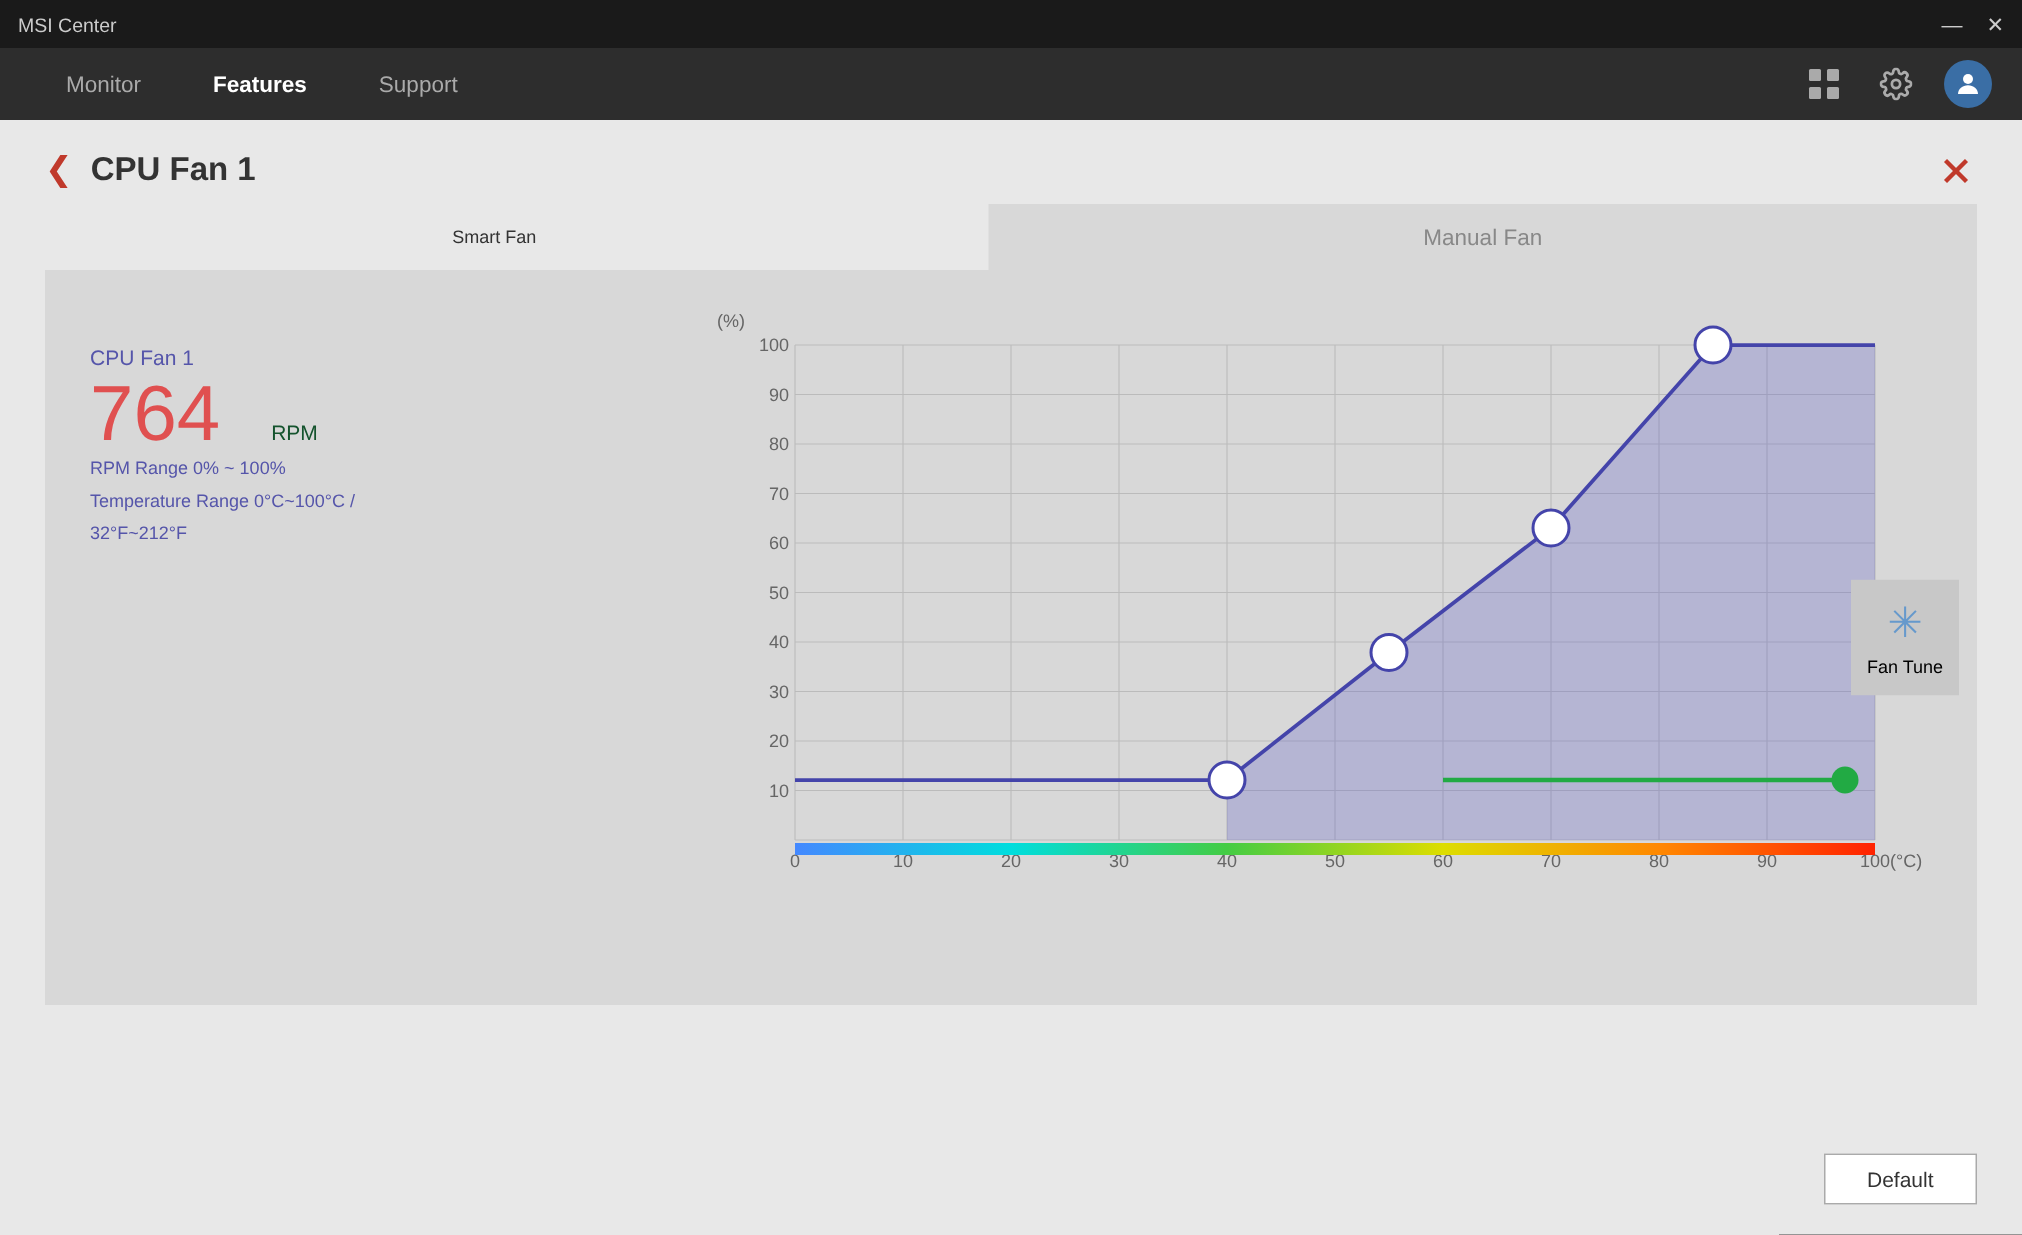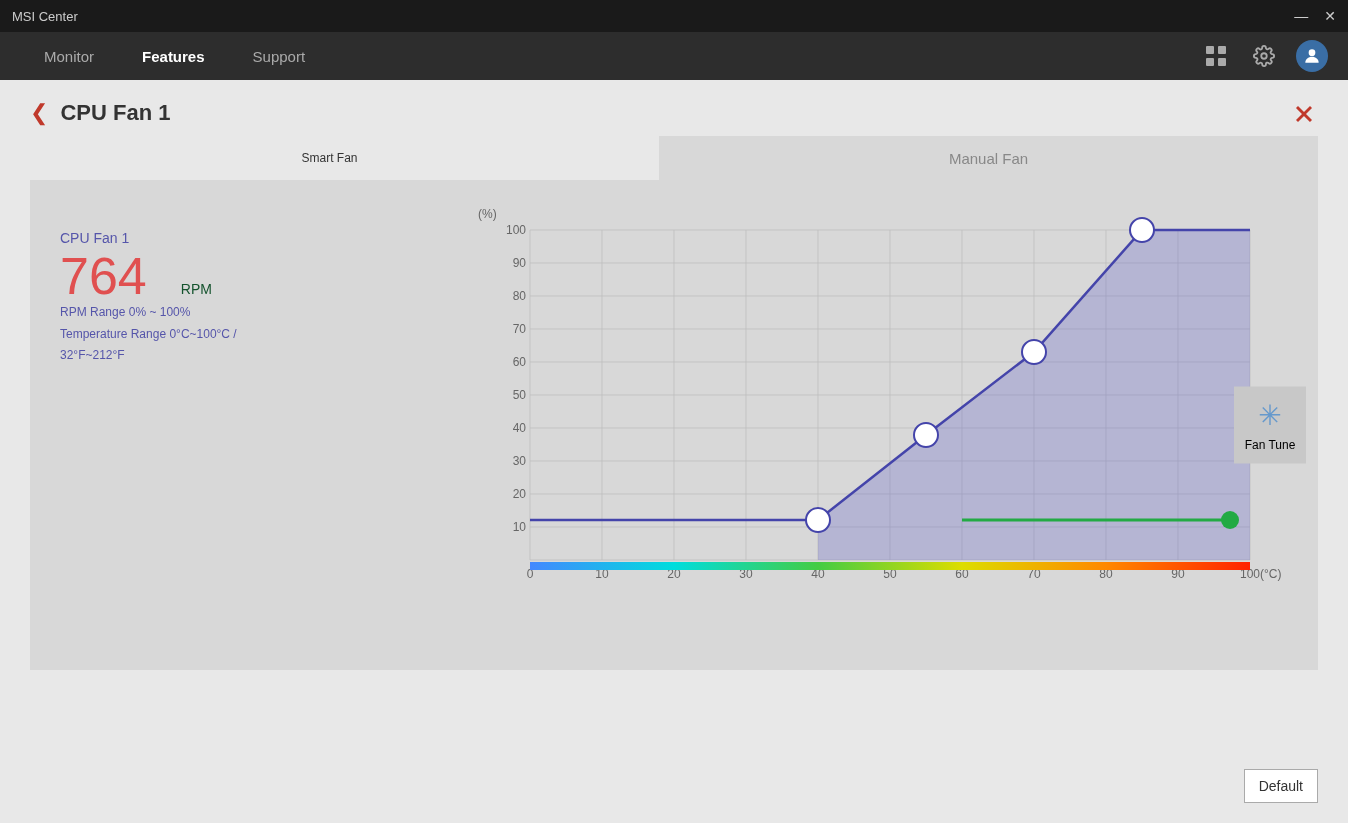--- a/index.html
+++ b/index.html
@@ -180,21 +180,21 @@
       margin-right: 80px;
       position: relative;
     }
     
     #default-btn {
       position: absolute;
       bottom: 20px;
       right: 30px;
       background: white;
       border: 1px solid #aaa;
-      padding: 8px 14px;
+      padding: 8px 28px;
       font-size: 14px;
       color: #333;
       cursor: pointer;
     }
   </style>
 </head>
 <body>
 
 <div id="titlebar">
   <span>MSI Center</span>

